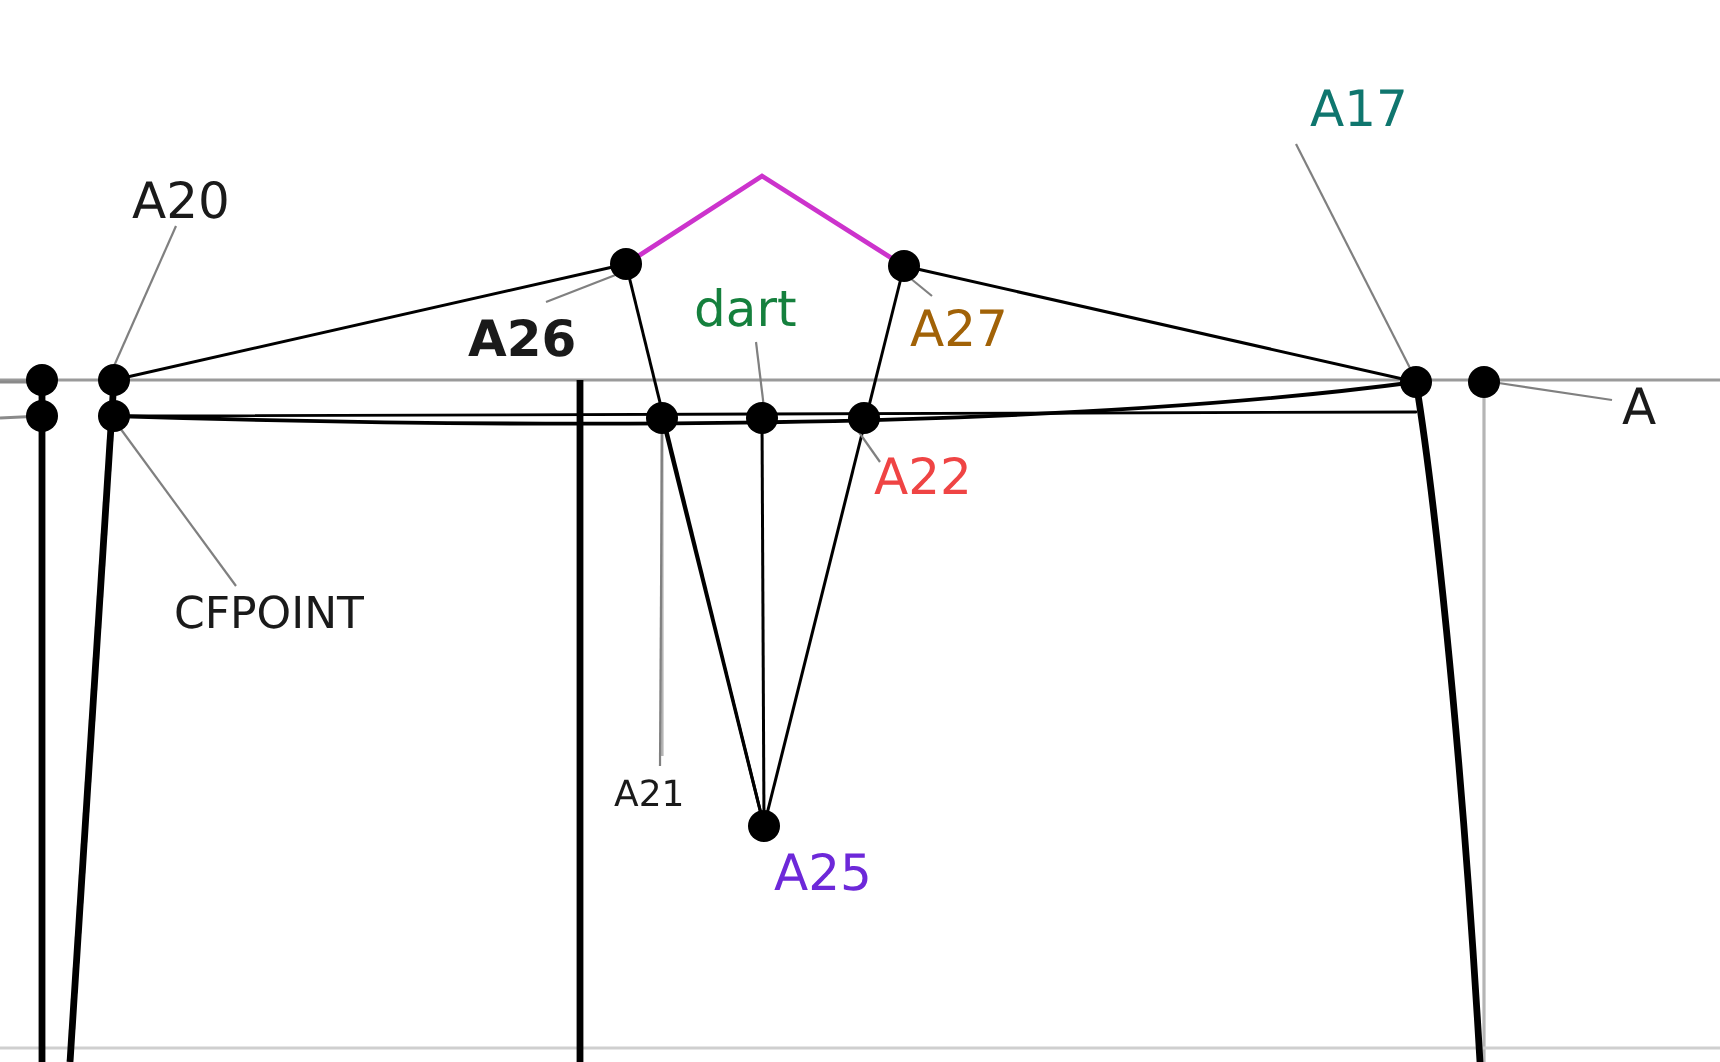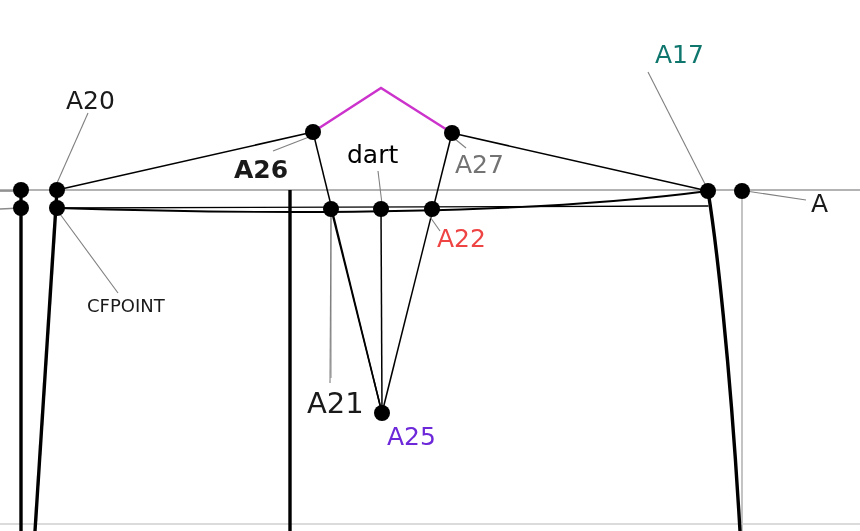--- a/index.html
+++ b/index.html
@@ -91,22 +91,22 @@
         <circle cx="708" cy="191" r="8" fill="#000000"></circle>
         <circle cx="742" cy="191" r="8" fill="#000000"></circle>
       </g>
 
   </svg>
 
   <div id="labels-layer">
       <div class="lbl" style="left: 66px; top: 88px; font-size: 25px; color: rgb(26, 26, 26); text-align: center;">A20</div>
       <div class="lbl" style="left: 631px; top: 42px; font-size: 25px; color: #0f766e; margin-left: 24px;">A17</div>
       <div class="lbl" style="left: 234px; top: 157px; font-size: 25px; color: rgb(26, 26, 26); font-weight: bold;">A26</div>
-      <div class="lbl" style="left: 347px; top: 142px; font-size: 25px; color: #000000; text-align: center;">dart</div>
-      <div class="lbl" style="left: 455px; top: 152px; font-size: 25px; color: #737373;">A27</div>
+      <div class="lbl" style="left: 347px; top: 142px; font-size: 25px; color: #15803d; text-align: center;">dart</div>
+      <div class="lbl" style="left: 455px; top: 152px; font-size: 25px; color: #a16207;">A27</div>
       <div class="lbl" style="left: 437px; top: 226px; font-size: 25px; color: #ef4444;">A22</div>
-      <div class="lbl" style="left: 87px; top: 297px; font-size: 18px; color: rgb(26, 26, 26);">CFPOINT</div>
-      <div class="lbl" style="left: 307px; top: 389px; font-size: 29px; color: rgb(26, 26, 26);">A21</div>
+      <div class="lbl" style="left: 87px; top: 297px; font-size: 22px; color: rgb(26, 26, 26);">CFPOINT</div>
+      <div class="lbl" style="left: 307px; top: 389px; font-size: 18px; color: rgb(26, 26, 26);">A21</div>
       <div class="lbl" style="left: 387px; top: 424px; font-size: 25px; color: #6d28d9;">A25</div>
       <div class="lbl" style="left: 811px; top: 191px; font-size: 25px; color: rgb(26, 26, 26);">A</div>
     </div>
 
 </div>
 
 </body></html>

